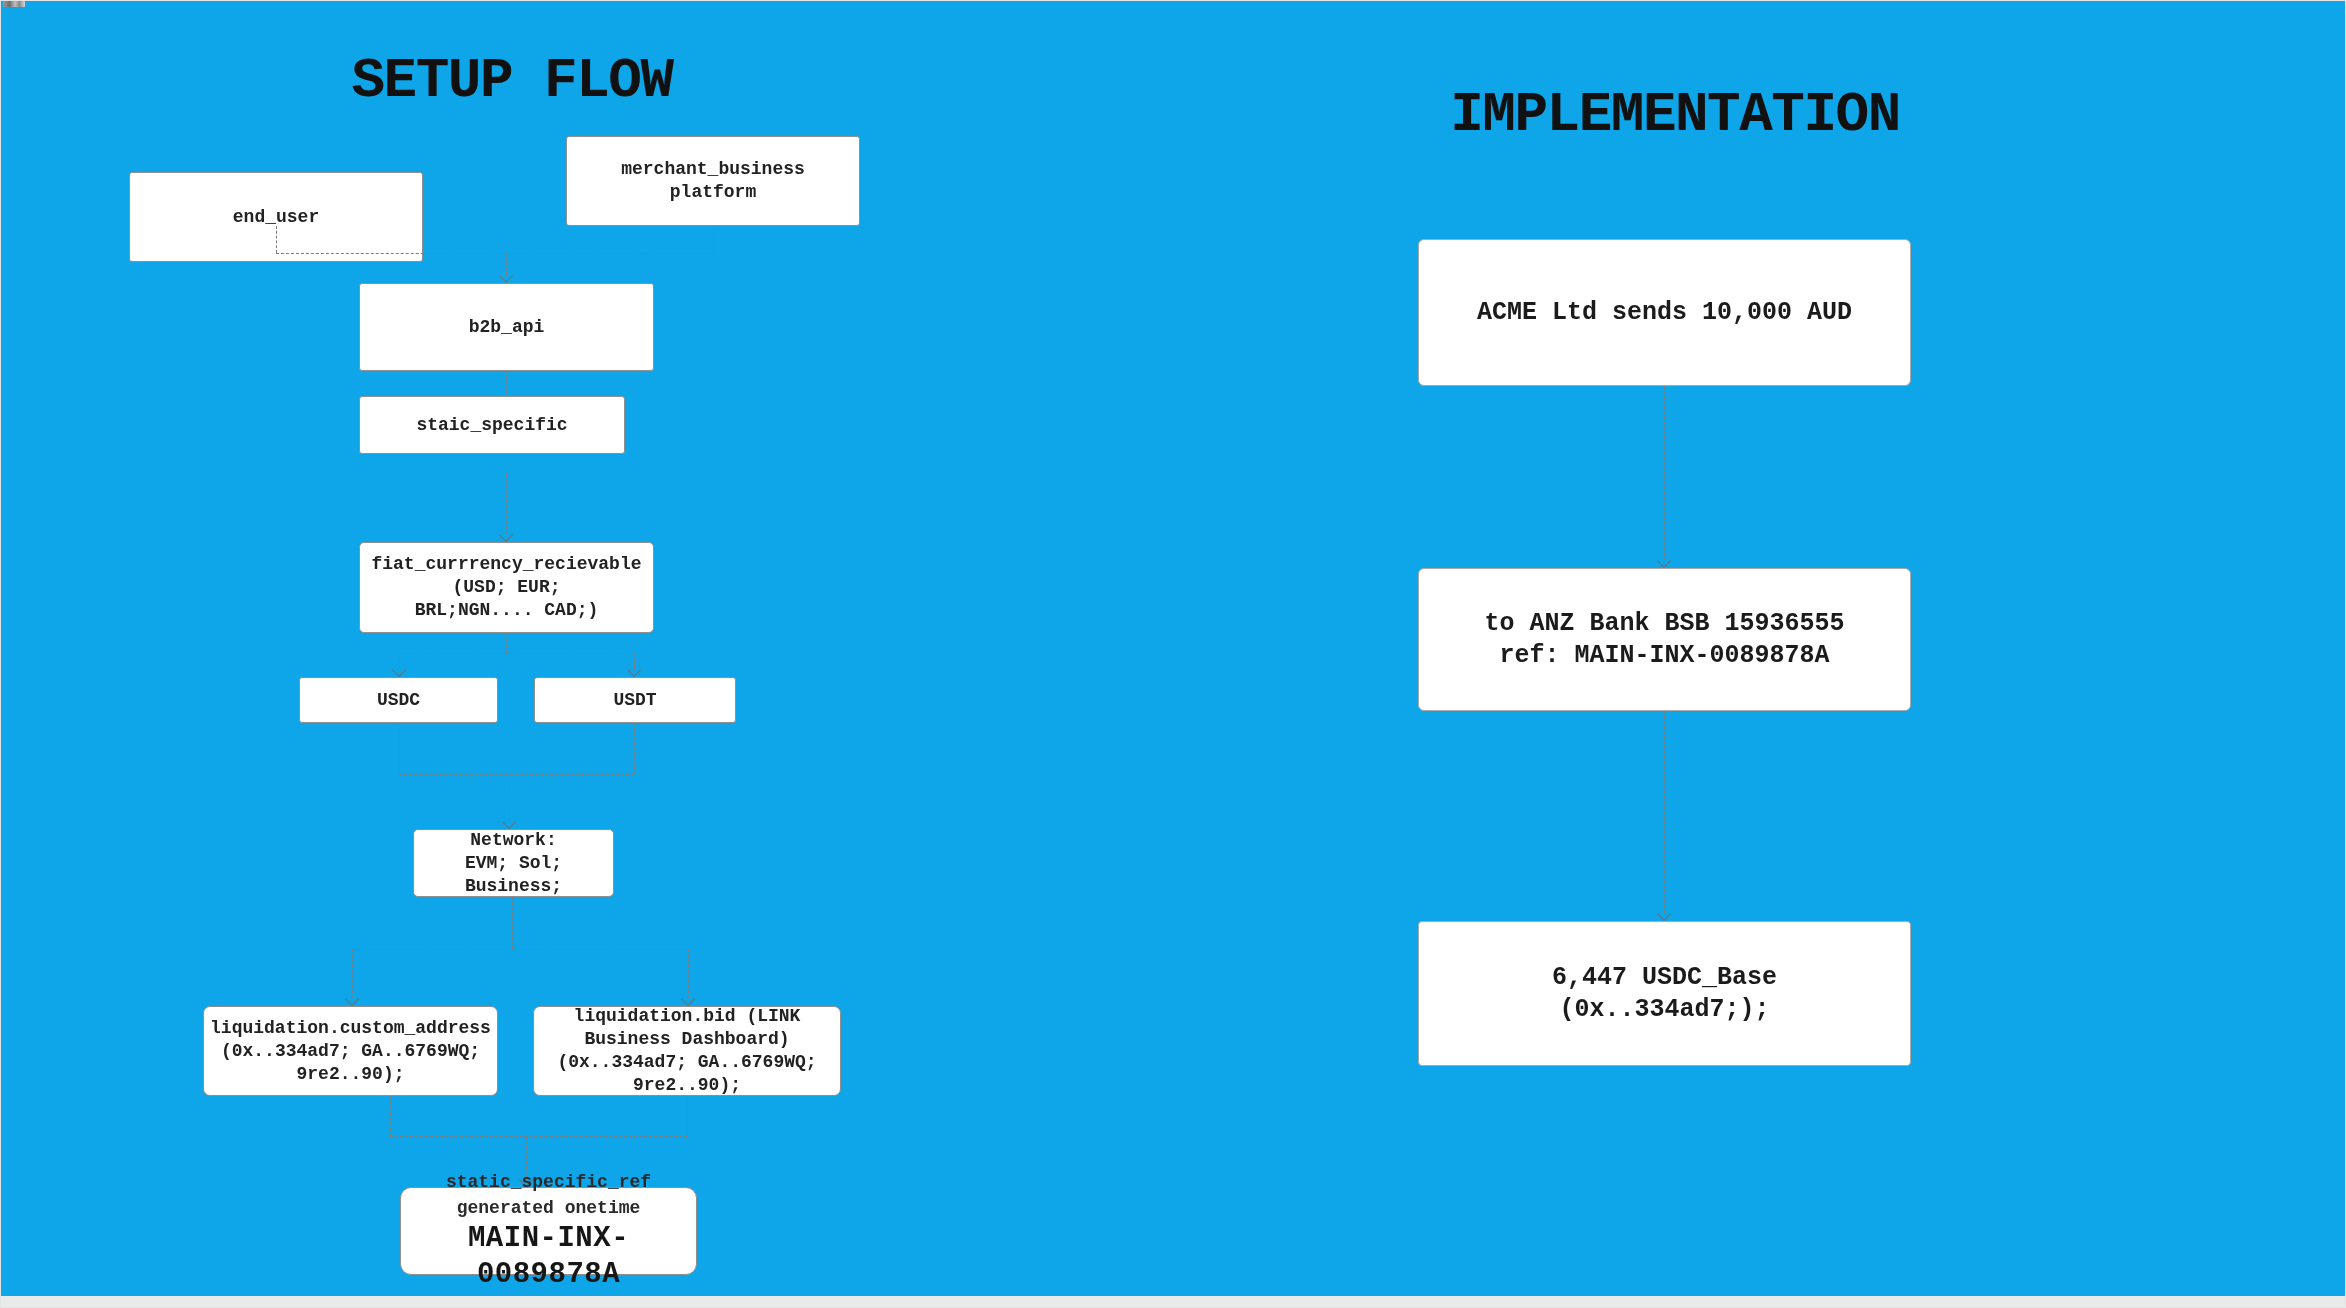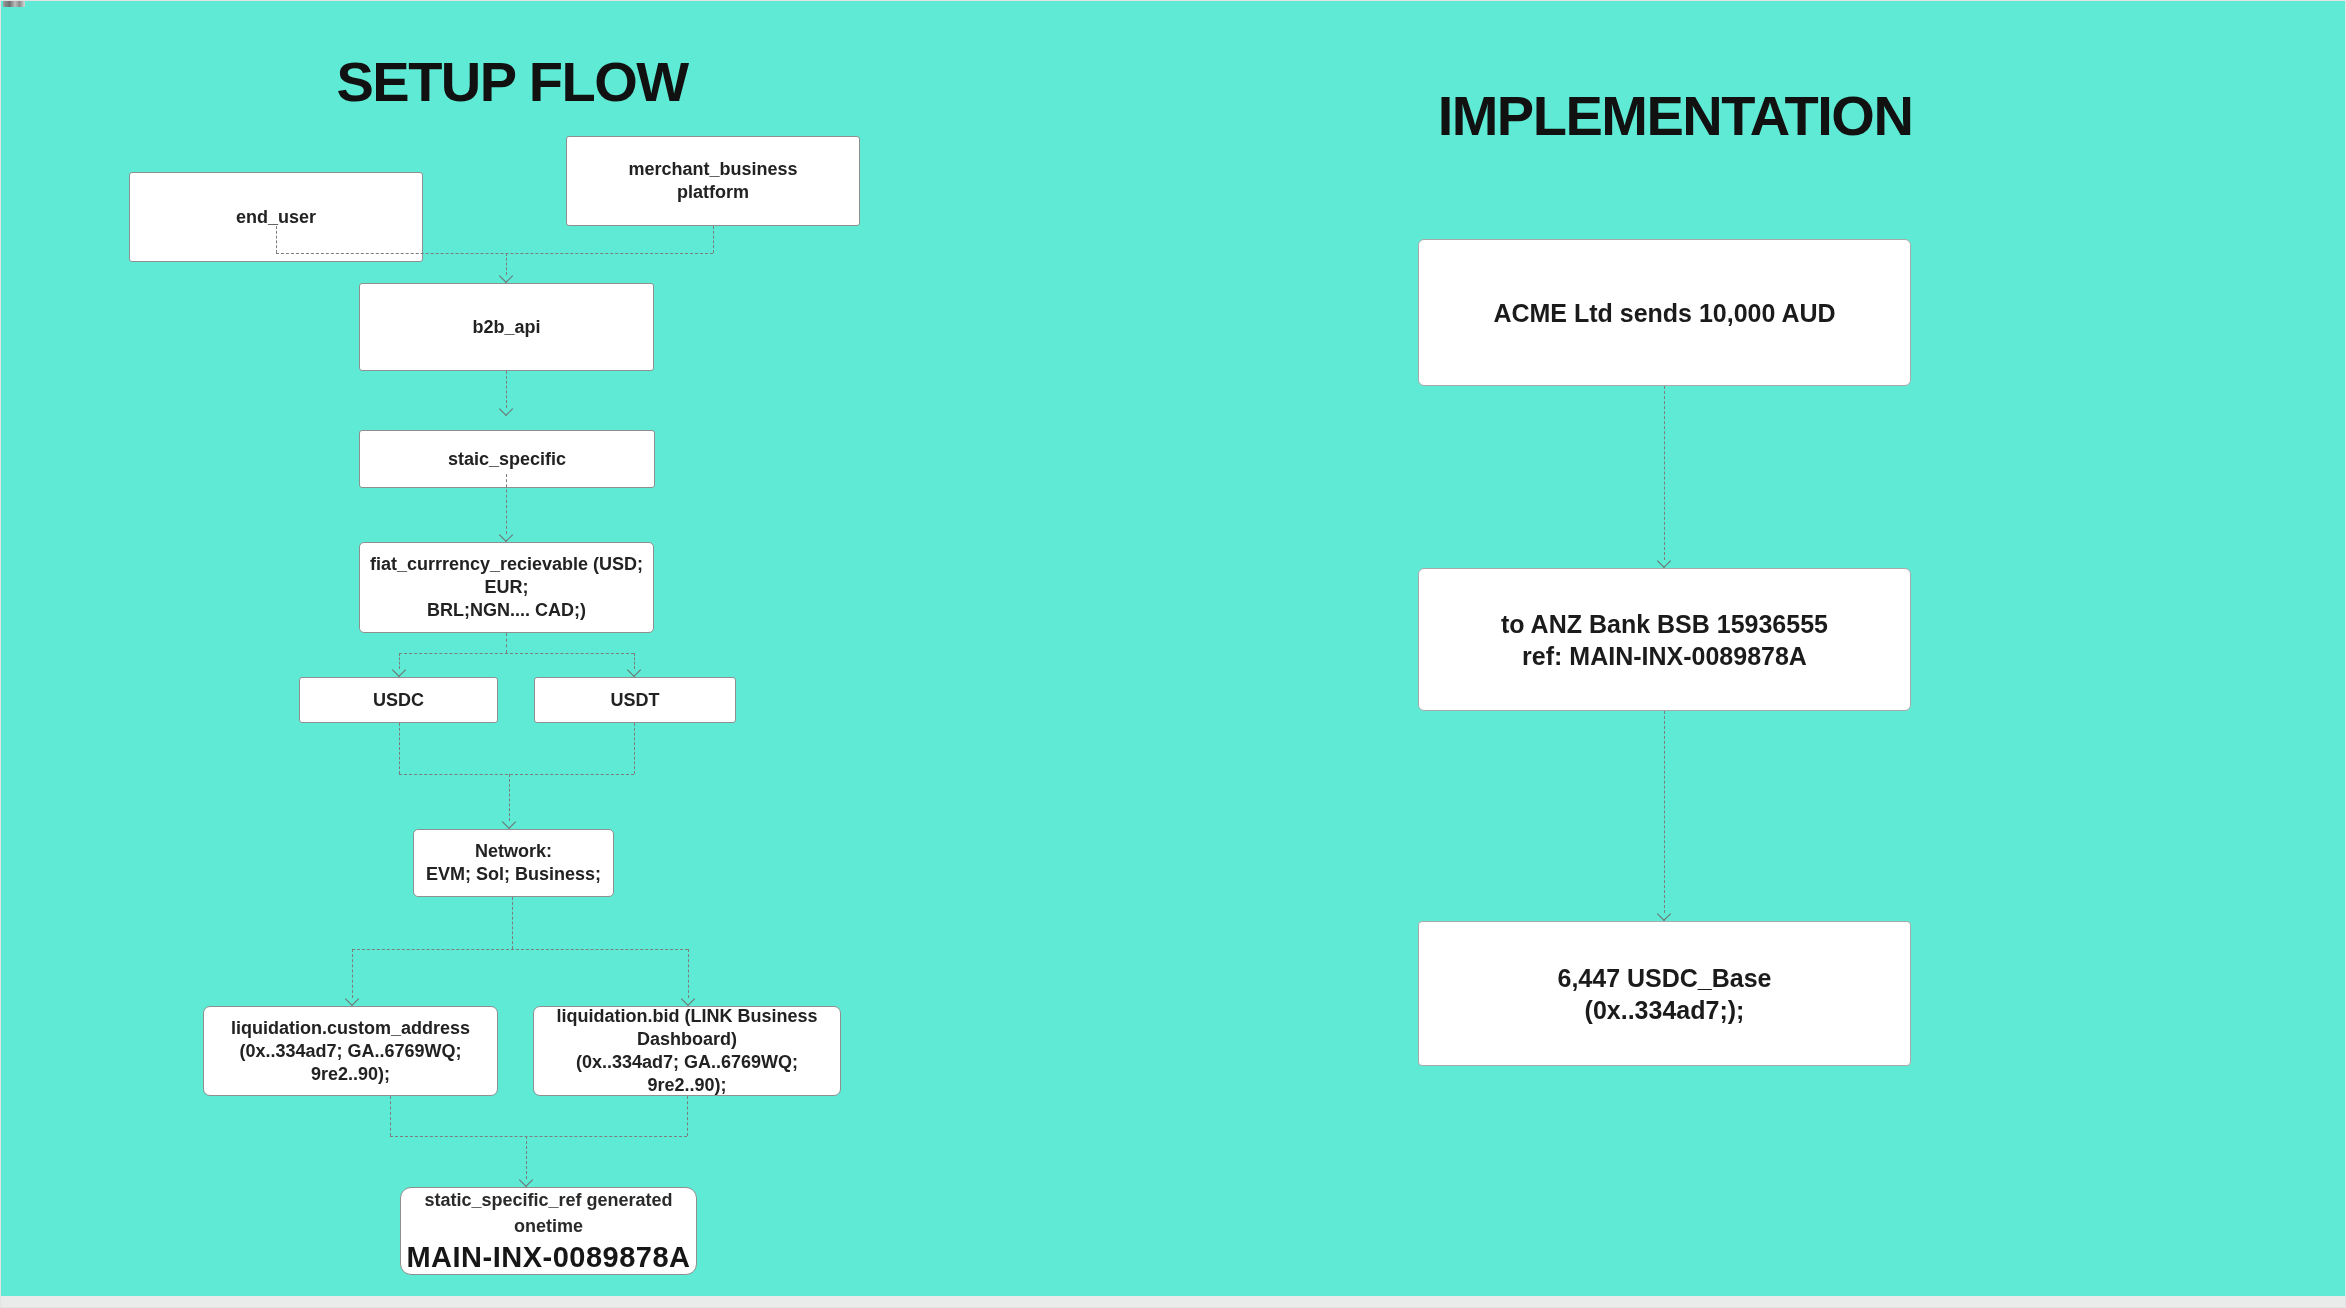--- a/index.html
+++ b/index.html
@@ -1,18 +1,18 @@
 <!DOCTYPE html>
 <html><head>
 <meta charset="utf-8">
 <style>
   html,body{margin:0;padding:0;background:#fff;}
   .canvas{
-    position:relative;width:2346px;height:1308px;background:#5eead4;
-    font-family:Liberation Sans, sans-serif;color:#1c1c1c;overflow:hidden;
+    position:relative;width:2346px;height:1308px;background:#0ea5e9;
+    font-family:Liberation Mono, monospace;color:#1c1c1c;overflow:hidden;
     border:1px solid #e3e3e3;box-sizing:border-box;
   }
   .flow-title{
     position:absolute;font-weight:800;font-size:56px;letter-spacing:-1.5px;
     color:#111;text-align:center;white-space:nowrap;transform:translateX(-50%);
   }
   .node{
     position:absolute;display:flex;flex-direction:column;align-items:center;justify-content:center;
     background:#fff;border:1.6px solid #8f8f8f;box-sizing:border-box;text-align:center;
   }
@@ -58,21 +58,21 @@
   <div class="vline" style="left:505px;top:252px;height:22px;"></div>
   <div class="ah" style="left:500px;top:270px;"></div>
 
   <div class="node l-node" style="left:358px;top:282px;width:295px;height:88px;">
     <span class="line">b2b_api</span>
   </div>
 
   <div class="vline" style="left:505px;top:370px;height:37px;"></div>
   <div class="ah" style="left:500px;top:403px;"></div>
 
-  <div class="node l-node" style="left:358px;top:429px;width:296px;height:58px;">
+  <div class="node l-node" style="left:358px;top:395px;width:266px;height:58px;">
     <span class="line">staic_specific</span>
   </div>
 
   <div class="vline" style="left:505px;top:473px;height:60px;"></div>
   <div class="ah" style="left:500px;top:529px;"></div>
 
   <div class="node l-node" style="left:358px;top:541px;width:295px;height:91px;border-radius:5px;">
     <span class="line">fiat_currrency_recievable (USD; EUR;</span>
     <span class="line">BRL;NGN.... CAD;)</span>
   </div>

